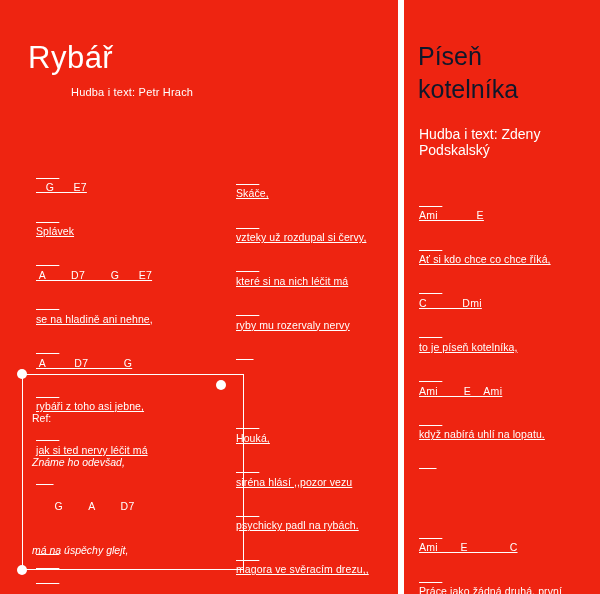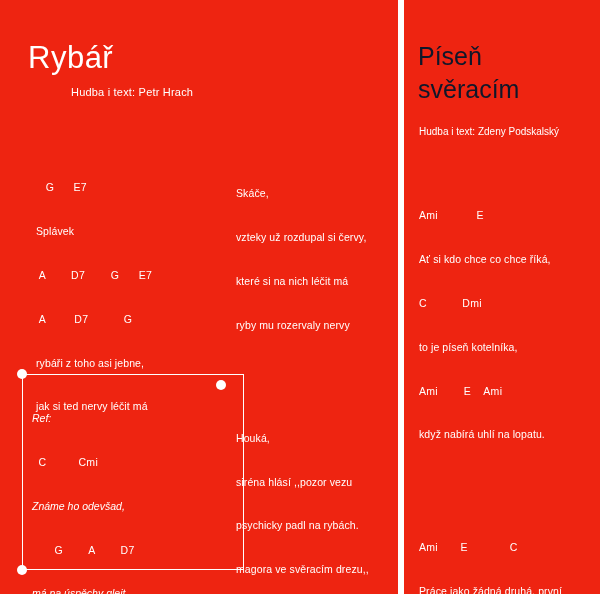--- a/index.html
+++ b/index.html
@@ -84,25 +84,25 @@
   .chords {
     letter-spacing: 0.3px;
   }
   .lyric {
     letter-spacing: 0.1px;
   }
   .ital {
     font-style: italic;
   }
   .reflabel {
-    font-style: italic;
   }
 
   .block {
     margin-bottom: 11px;
+    text-decoration: underline;
   }
   .block:last-child { margin-bottom: 0; }
 
   
   .ref-box {
     position: absolute;
     left: 22px;
     top: 374px;
     width: 222px;
     height: 196px;
@@ -170,21 +170,21 @@
     top: 40px;
     font-size: 25px;
     line-height: 33px;
     font-weight: 400;
     color: #0f172a;
   }
   .song-credit-2 {
     position: absolute;
     left: 15px;
     top: 126px;
-    font-size: 10px;
+    font-size: 14px;
     color: #ffffff;
   }
   .col-c {
     position: absolute;
     left: 15px;
     top: 150px;
     width: 180px;
     font-size: 10.5px;
     line-height: 14.6px;
     color: #ffffff;
@@ -199,20 +199,21 @@
   <div class="panel panel-left">
 
     <div class="song-title">Rybář</div>
     <div class="song-credit">Hudba i text: Petr Hrach</div>
 
     <div class="col col-a">
       <div class="block">
         <div class="chords">   G      E7</div>
         <div class="lyric">Splávek</div>
         <div class="chords"> A        D7        G      E7</div>
+        <div class="lyric">se na hladině ani nehne,</div>
         <div class="chords"> A         D7           G</div>
         <div class="lyric">rybáři z toho asi jebne,</div>
         <div class="lyric">jak si ted nervy léčit má</div>
       </div>
       <div class="block">
         
         
         
         
         
@@ -238,38 +239,37 @@
 
     <div class="ref-line-top"></div>
     <div class="ref-box"></div>
     <div class="ref-line-right"></div>
     <div class="dot-tl"></div>
     <div class="dot-tr"></div>
     <div class="dot-bl"></div>
 
     <div class="ref-content">
       <div class="reflabel">Ref:</div>
-      <div class="chords">  C          Cmi</div>
       <div class="ital">Známe ho odevšad,</div>
       <div class="chords">       G        A        D7</div>
       <div class="ital">má na úspěchy glejt,</div>
       
       
       
       
     </div>
 
   </div>
 
   <div class="gutter"></div>
 
   <div class="panel panel-right">
     <div class="song-title-2">
       <div>Píseň</div>
-      <div>svěracím</div>
+      <div>kotelníka</div>
     </div>
     <div class="song-credit-2">Hudba i text: Zdeny Podskalský</div>
 
     <div class="col-c">
       <div class="block">
         <div class="chords">Ami            E</div>
         <div class="lyric">Ať si kdo chce co chce říká,</div>
         <div class="chords">C           Dmi</div>
         <div class="lyric">to je píseň kotelníka,</div>
         <div class="chords">Ami        E    Ami</div>

